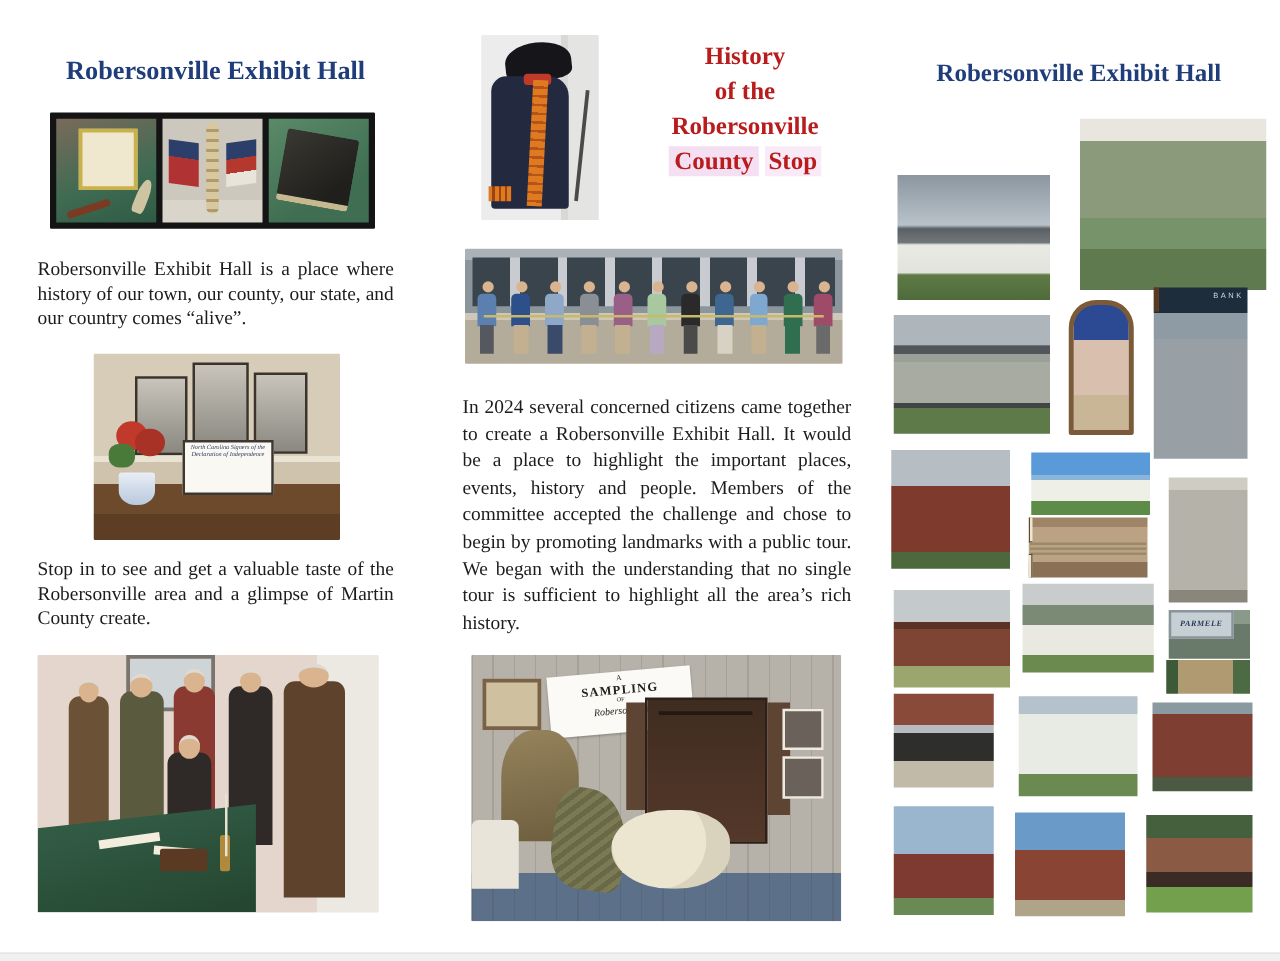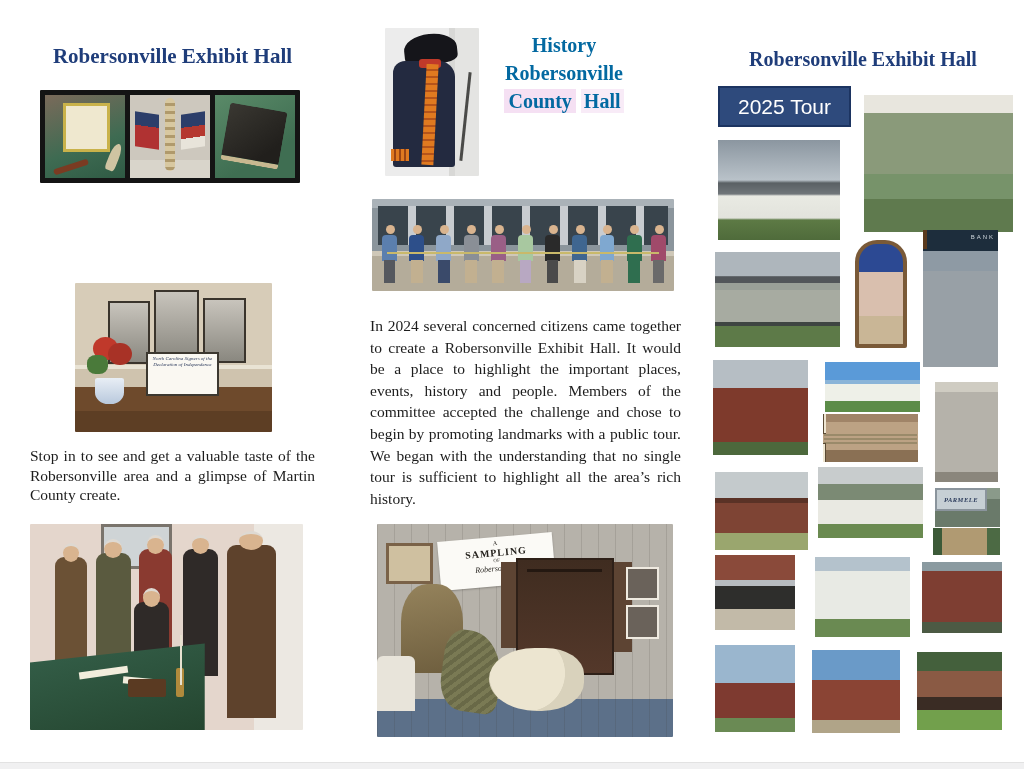--- a/index.html
+++ b/index.html
@@ -4,22 +4,22 @@
 <style>
   html,body{margin:0;padding:0;background:#ffffff;}
   #page{position:relative;width:1024px;height:769px;background:#ffffff;overflow:hidden;
         font-family:"Liberation Serif", serif;color:#1f1f1f;}
   .abs{position:absolute;}
 
   
   .col-title{font-weight:bold;color:#1f3d7a;text-align:center;}
   .left-title{left:30px;top:44px;width:285px;font-size:21px;}
   .right-title{left:712px;top:48px;width:302px;font-size:20px;}
-  .center-title{left:476px;top:31px;width:176px;font-size:20px;line-height:28px;
-                font-weight:bold;color:#0369a1;text-align:center;}
+  .center-title{left:508px;top:31px;width:176px;font-size:20px;line-height:28px;
+                font-weight:bold;color:#b91c1c;text-align:center;}
   .hl-strong{background:#f5e0f3;padding:1px 4px;}
   .hl-faint{background:#f8ebf7;padding:1px 3px;}
 
   
   .para{font-size:15.5px;text-align:justify;color:#1c1c1c;}
   .para-left{line-height:19.5px;}
   .para-center{line-height:21.6px;}
 
   
   .tour-badge{left:718px;top:86px;width:133px;height:41px;background:#2e4a7c;
@@ -216,20 +216,21 @@
     <span class="art art2">
       <i class="flagL"></i>
       <i class="flagR"></i>
       <i class="bead"></i>
     </span>
     <span class="art art3">
       <i class="bible"></i>
     </span>
   </div>
 
+  <div class="abs para para-left" style="left:30px;top:206px;width:285px;">Robersonville Exhibit Hall is a place where history of our town, our county, our state, and our country comes “alive”.</div>
 
   <div class="photo signers" title="Portraits of North Carolina signers of the Declaration of Independence with sign and flowers">
     <i class="pframe" style="left:17%;top:12%;width:19%;height:40%;"></i>
     <i class="pframe" style="left:40%;top:5%;width:21%;height:44%;"></i>
     <i class="pframe" style="left:65%;top:10%;width:20%;height:41%;"></i>
     <i class="flower" style="left:9%;top:36%;width:13%;height:16%;background:#c0392b;"></i>
     <i class="flower" style="left:17%;top:40%;width:12%;height:15%;background:#a83226;"></i>
     <i class="flower" style="left:6%;top:48%;width:11%;height:13%;background:#4a7a3a;border-radius:40%;"></i>
     <i class="pot"></i>
     <span class="sign" style="position:absolute;">North Carolina Signers of the Declaration of Independence</span>
@@ -269,22 +270,23 @@
     <i class="hat"></i>
     <i class="coat"></i>
     <i class="collar"></i>
     <i class="trim"></i>
     <i class="cuff"></i>
     <i class="pole"></i>
   </div>
 
   <div class="abs center-title">
     <div>History</div>
+    <div>of the</div>
     <div>Robersonville</div>
-    <div><span class="hl-strong">County</span> <span class="hl-faint">Hall</span></div>
+    <div><span class="hl-strong">County</span> <span class="hl-faint">Stop</span></div>
   </div>
 
   <div class="photo ribbon" title="Ribbon cutting ceremony with committee members in front of the exhibit hall">
     <i class="windows"></i>
     <span class="person" style="left:3%;">
         <span class="body" style="background:#5b7fae;"></span>
         <span class="legs" style="background:#55585e;"></span>
       </span>
     <span class="person" style="left:12%;">
         <span class="body" style="background:#2d4f8a;"></span>
@@ -347,23 +349,20 @@
     <i class="framedL" style="left:84%;top:20%;width:10%;height:14%;"></i>
     <i class="framedL" style="left:84%;top:38%;width:10%;height:14%;"></i>
     <i class="burlap"></i>
     <i class="gquilt"></i>
     <i class="quilt"></i>
     <i class="cloth"></i>
   </div>
 
   <div class="abs col-title right-title">Robersonville Exhibit Hall</div>
 
-  <div class="abs tour-badge">
-    <span>2025 Tour</span>
-  </div>
 
   <div class="thumb t-farmhouse" style="left:718px;top:140px;width:122px;height:100px;" title="White farmhouse with brick chimney">
     <i class="chimney"></i>
   </div>
 
   <div class="thumb t-porchcolumns" style="left:864px;top:95px;width:149px;height:137px;" title="Ornate Corinthian porch columns with railing">
     <i class="cols"></i>
     <i class="caps"></i>
     <i class="rail"></i>
   </div>

